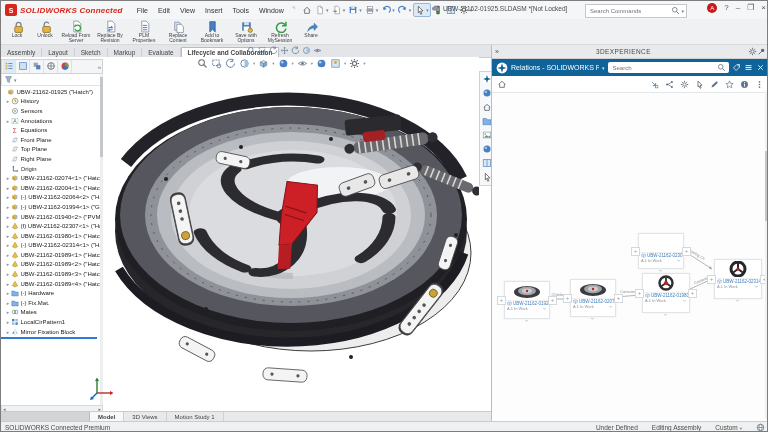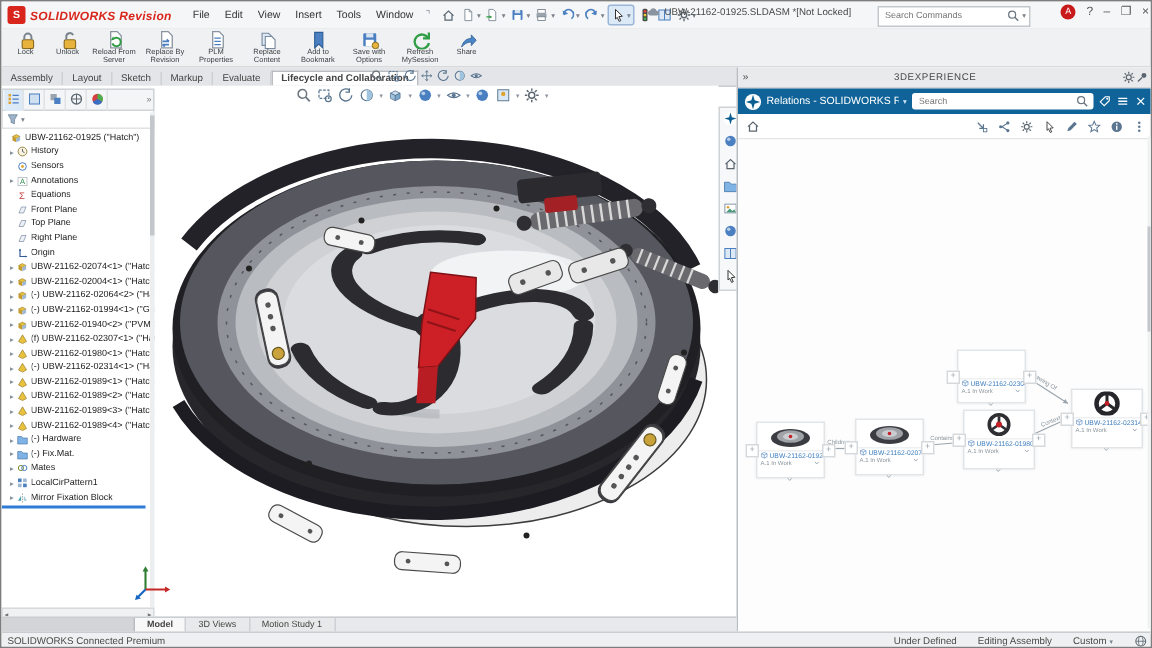--- a/index.html
+++ b/index.html
@@ -86,21 +86,21 @@
   .statusright{margin-left:auto;display:flex;align-items:center;gap:14px;}
   .unitcaret{font-size:4.5px;color:#7a828c;margin-left:2px;}
 </style>
 </head>
 <body>
 
 <div id="app">
 
   <div class="titlebar">
     <div class="brandlogo">S</div>
-    <div class="brandname">SOLIDWORKS Revision</div>
+    <div class="brandname">SOLIDWORKS Connected</div>
     <div class="menus" id="menus">
         <span class="menuitem">File</span>
         <span class="menuitem">Edit</span>
         <span class="menuitem">View</span>
         <span class="menuitem">Insert</span>
         <span class="menuitem">Tools</span>
         <span class="menuitem">Window</span>
       </div>
     <span class="pinarrow">⌝</span>
     <div class="qat" id="qat">

